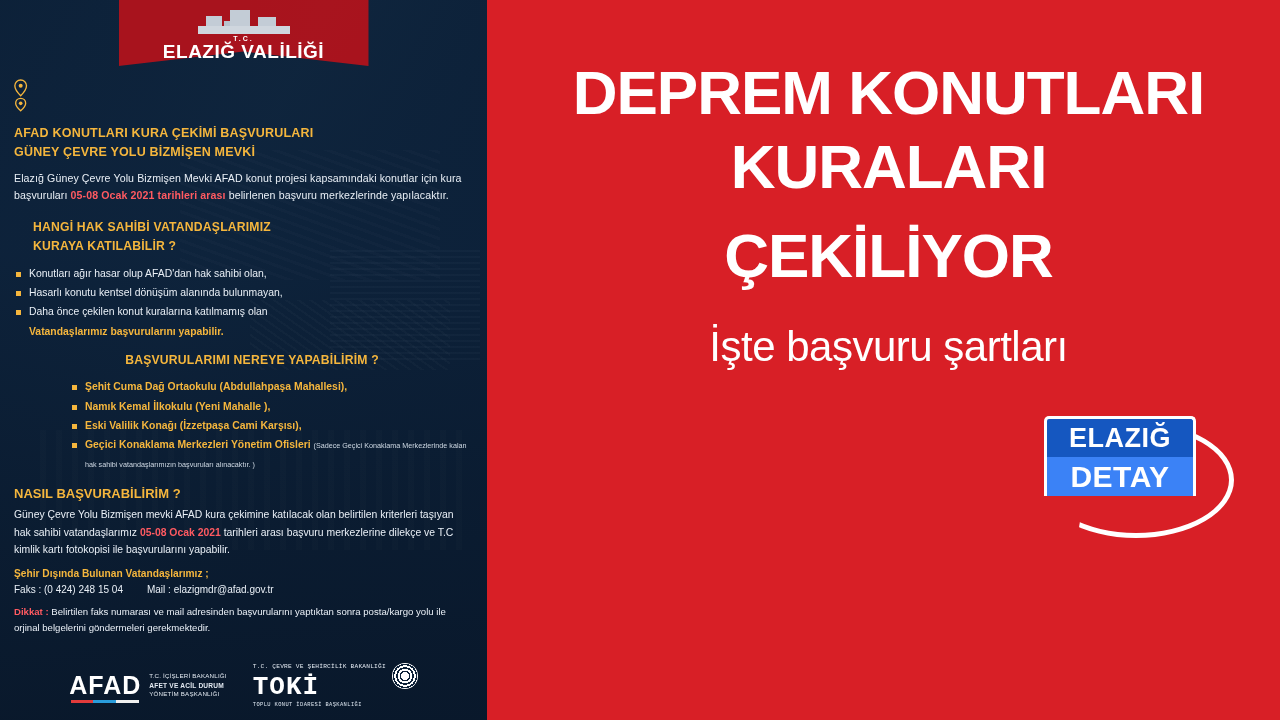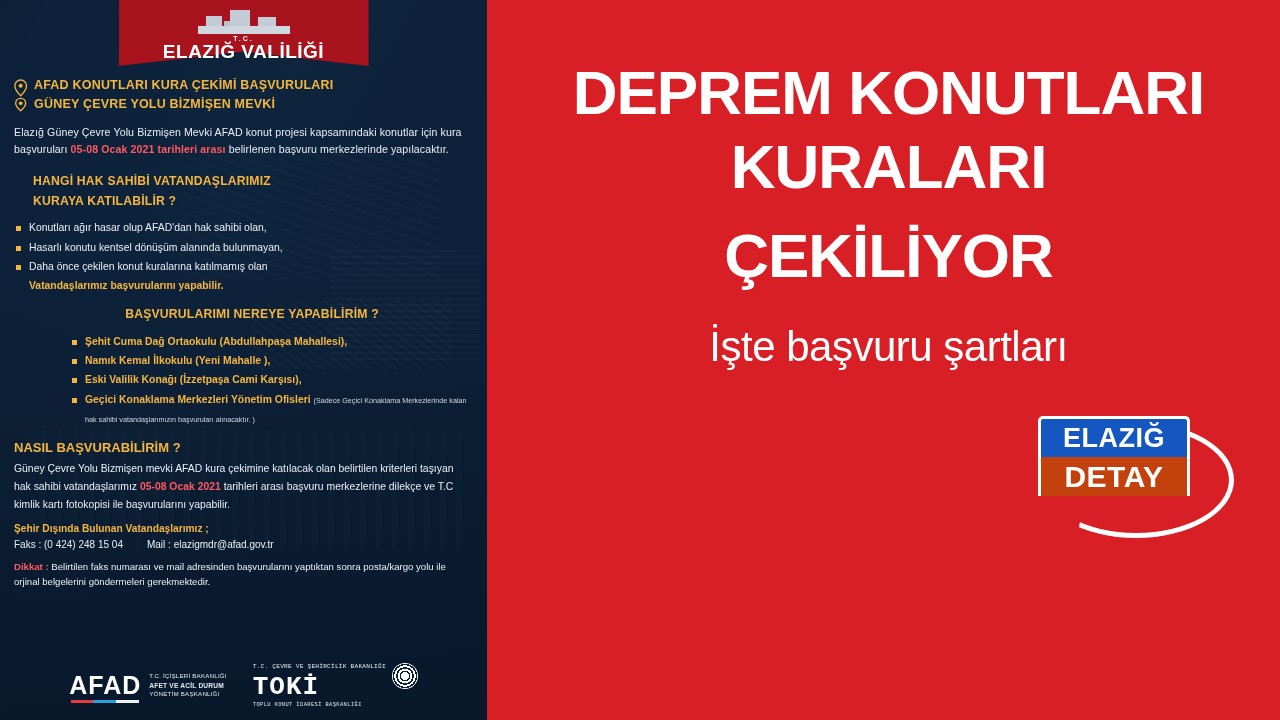--- a/index.html
+++ b/index.html
@@ -71,21 +71,21 @@
     line-height: 1.05;
   }
 
   .poster-body {
     position: absolute; inset: 0;
     padding: 76px 16px 10px 14px;
     color: #e8eef5;
   }
 
   
-  .hdr-row { display: flex; align-items: flex-start; margin-bottom: 8px; }
+  .hdr-row { display: flex; gap: 8px; align-items: flex-start; margin-bottom: 8px; flex-direction: column; }
   .pin-icon { width: 20px; flex: 0 0 20px; padding-top: 2px; }
   .hdr-texts { flex: 1; }
   .hdr-l1 {
     color: #f5b63d; font-weight: 700; font-size: 12.5px; letter-spacing: .2px;
     line-height: 1.5;
   }
   .hdr-l2 {
     color: #f5b63d; font-weight: 700; font-size: 12.5px; letter-spacing: .2px;
     line-height: 1.5;
   }
@@ -166,30 +166,30 @@
   .badge {
     position: absolute; right: 52px; bottom: 40px;
     width: 200px; height: 128px;
   }
   .badge .swoosh {
     position: absolute; right: -6px; top: 6px; width: 196px; height: 116px;
     border: 5px solid #fff; border-radius: 50%;
     clip-path: polygon(30% 0, 100% 0, 100% 100%, 20% 100%);
   }
   .badge-box {
-    position: absolute; left: 10px; top: 0; width: 152px;
+    position: absolute; left: 16px; top: 0; width: 152px;
   }
   .badge-top {
     background: #1557c0; color: #fff; font-weight: 700; font-size: 27px;
     text-align: center; padding: 4px 0 3px; letter-spacing: .5px;
     border-radius: 5px 5px 0 0;
     border: 3px solid #fff; border-bottom: none;
   }
   .badge-mid {
-    background: #c2410c; color: #fff; font-weight: 700; font-size: 30px;
+    background: #3b82f6; color: #fff; font-weight: 700; font-size: 30px;
     text-align: center; padding: 3px 0 2px; letter-spacing: .5px;
     border-left: 3px solid #fff; border-right: 3px solid #fff;
   }
   .badge-bot {
     background: #1557c0; color: #fff; font-weight: 400; font-size: 22px;
     text-align: center; padding: 2px 0 5px; letter-spacing: 1px;
     border-radius: 0 0 5px 5px;
     border: 3px solid #fff; border-top: none;
   }
 </style>

